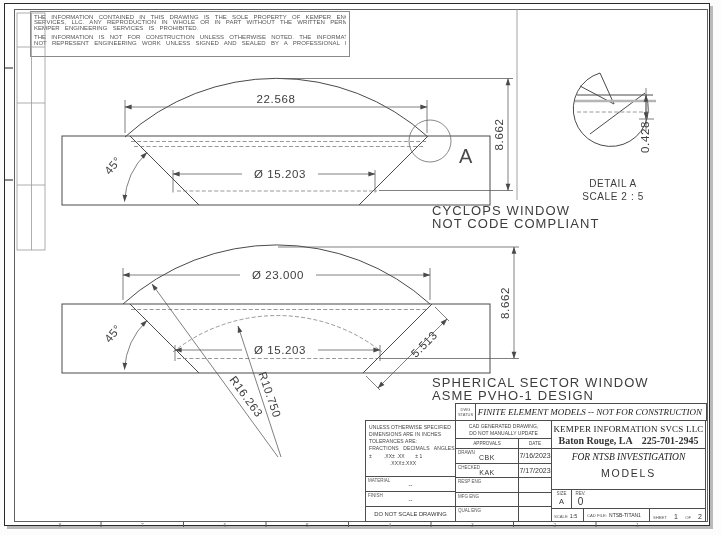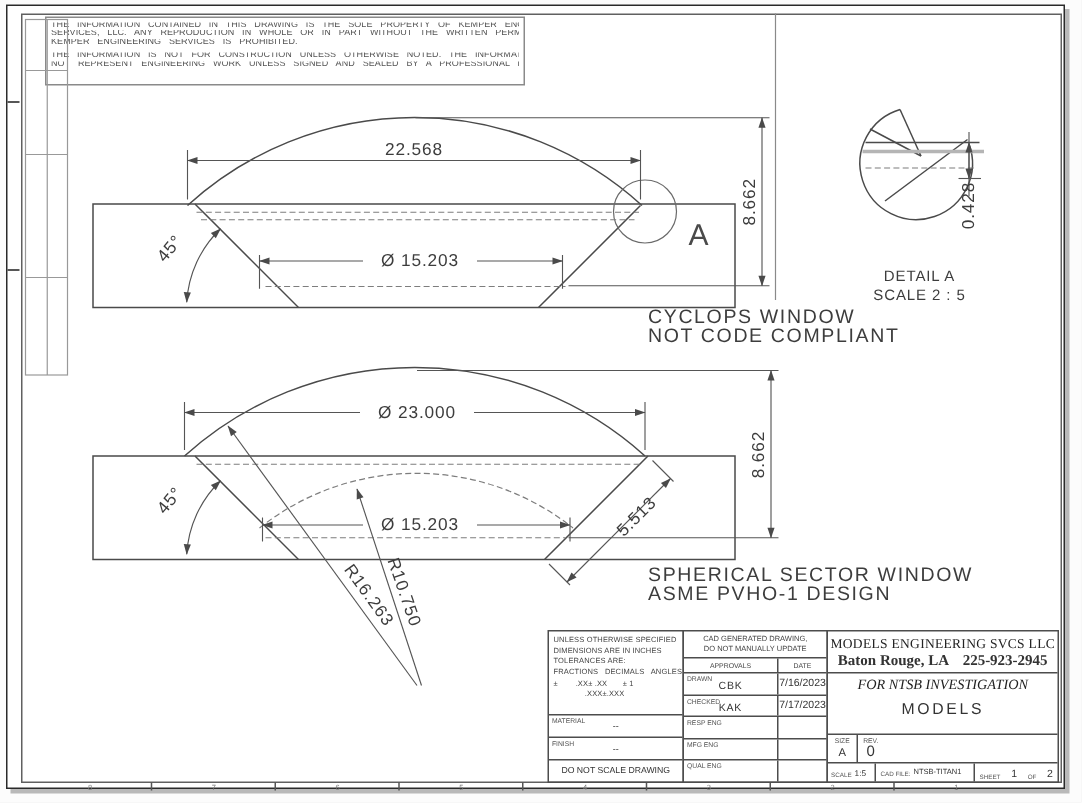--- a/index.html
+++ b/index.html
@@ -216,20 +216,27 @@
       <line class="hid" x1="577" y1="112" x2="651" y2="112"></line>
       <line class="dim" x1="646" y1="88" x2="646" y2="131"></line>
       <line class="dim" x1="646" y1="95" x2="646" y2="119" marker-start="url(#arr)" marker-end="url(#arr)"></line>
       <line class="dim" x1="639" y1="119" x2="654" y2="119"></line>
       <text class="dt" x="649" y="137" text-anchor="middle" transform="rotate(-90 649 137)">0.428</text>
       <text class="dcap" x="613" y="187" text-anchor="middle">DETAIL A</text>
       <text class="dcap" x="613" y="200" text-anchor="middle">SCALE 2 : 5</text>
     </g>
   </svg>
 
+  <div class="tb banner">
+    <div class="status-cell">
+      <div>DWG</div>
+      <div>STATUS</div>
+    </div>
+    <div class="banner-text">FINITE ELEMENT MODELS -- NOT FOR CONSTRUCTION</div>
+  </div>
 
   <div class="tb tolbox">
     <div class="tol-text">
       <div>UNLESS OTHERWISE SPECIFIED</div>
       <div>DIMENSIONS ARE IN INCHES</div>
       <div>TOLERANCES ARE:</div>
       <div>FRACTIONS   DECIMALS   ANGLES</div>
       <div>±        .XX± .XX       ± 1</div>
       <div>              .XXX±.XXX</div>
     </div>
@@ -285,24 +292,24 @@
       <div class="c1">
           <span class="mini">QUAL ENG</span>
         <div class="ini"></div>
         </div>
       <div class="c2"></div>
     </div>
   </div>
 
   <div class="tb rightbox">
     <div class="company">
-      <div class="cname">MODELS ENGINEERING SVCS LLC</div>
+      <div class="cname">KEMPER INFORMATION SVCS LLC</div>
       <div class="caddr">
         <span>Baton Rouge, LA</span>
-        <span>225-923-2945</span>
+        <span>225-701-2945</span>
       </div>
     </div>
     <div class="project">
       <div class="p1">FOR NTSB INVESTIGATION</div>
       <div class="p3">MODELS</div>
     </div>
     <div class="dwgrow">
       <div class="size-cell">
         <span class="mini">SIZE</span>
         <div class="val">A</div>

